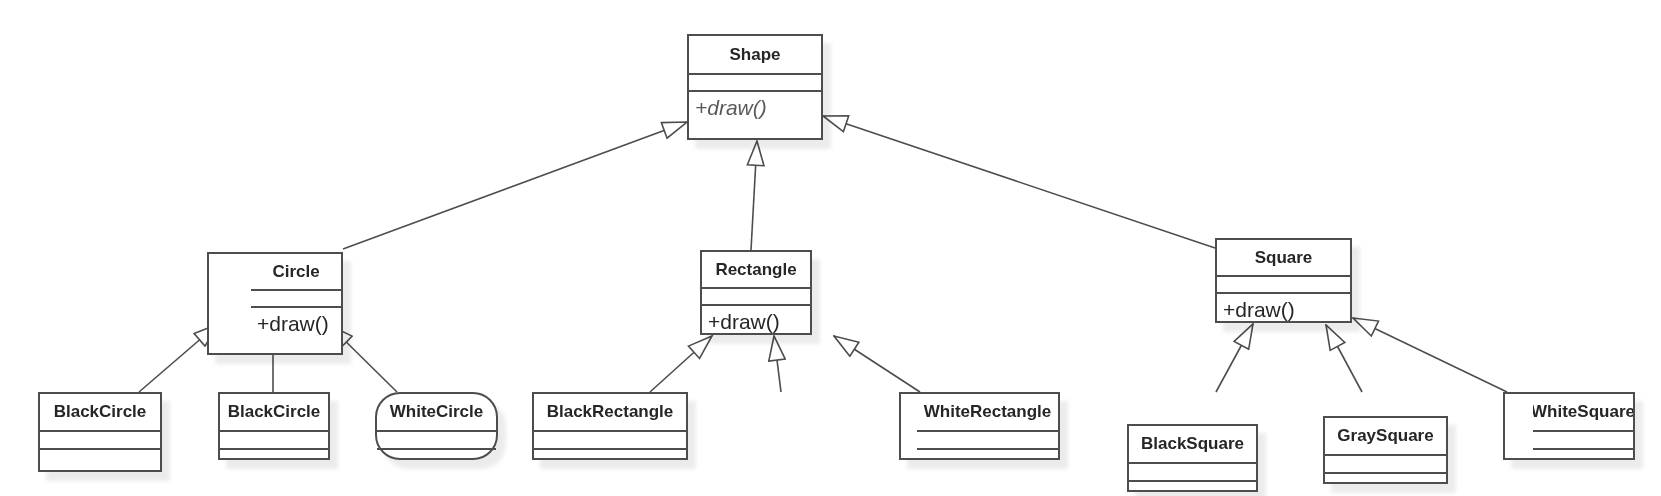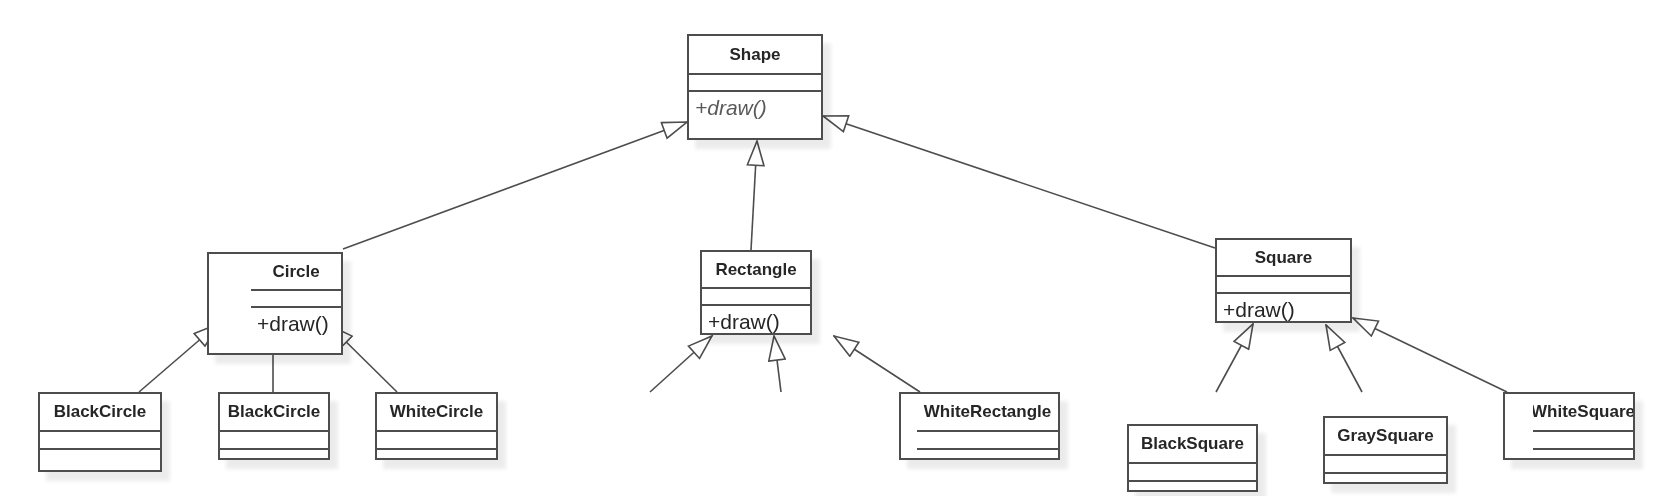--- a/index.html
+++ b/index.html
@@ -102,26 +102,31 @@
     <div class="uml-attrs"></div>
     <div class="uml-methods"></div>
   </div>
 
   <div class="uml-box row-bottom" style="left:218px;top:392px;width:112px;height:68px;">
     <div class="uml-title">BlackCircle</div>
     <div class="uml-attrs"></div>
     <div class="uml-methods"></div>
   </div>
 
-  <div class="uml-box row-bottom" style="left:375px;top:392px;width:123px;height:68px;">
+  <div class="uml-box row-bottom" style="left:375px;top:392px;width:123px;height:68px;border-radius:25px;">
     <div class="uml-title">WhiteCircle</div>
     <div class="uml-attrs"></div>
     <div class="uml-methods"></div>
   </div>
 
+  <div class="uml-box row-bottom" style="left:532px;top:392px;width:156px;height:68px;">
+    <div class="uml-title">BlackRectangle</div>
+    <div class="uml-attrs"></div>
+    <div class="uml-methods"></div>
+  </div>
 
 
   <div class="uml-box row-bottom" style="left:899px;top:392px;width:161px;height:68px;padding-left:16px;">
     <div class="uml-title">WhiteRectangle</div>
     <div class="uml-attrs"></div>
     <div class="uml-methods"></div>
   </div>
 
   <div class="uml-box row-bottom" style="left:1127px;top:392px;width:131px;height:68px;margin-top:32px;">
     <div class="uml-title">BlackSquare</div>

